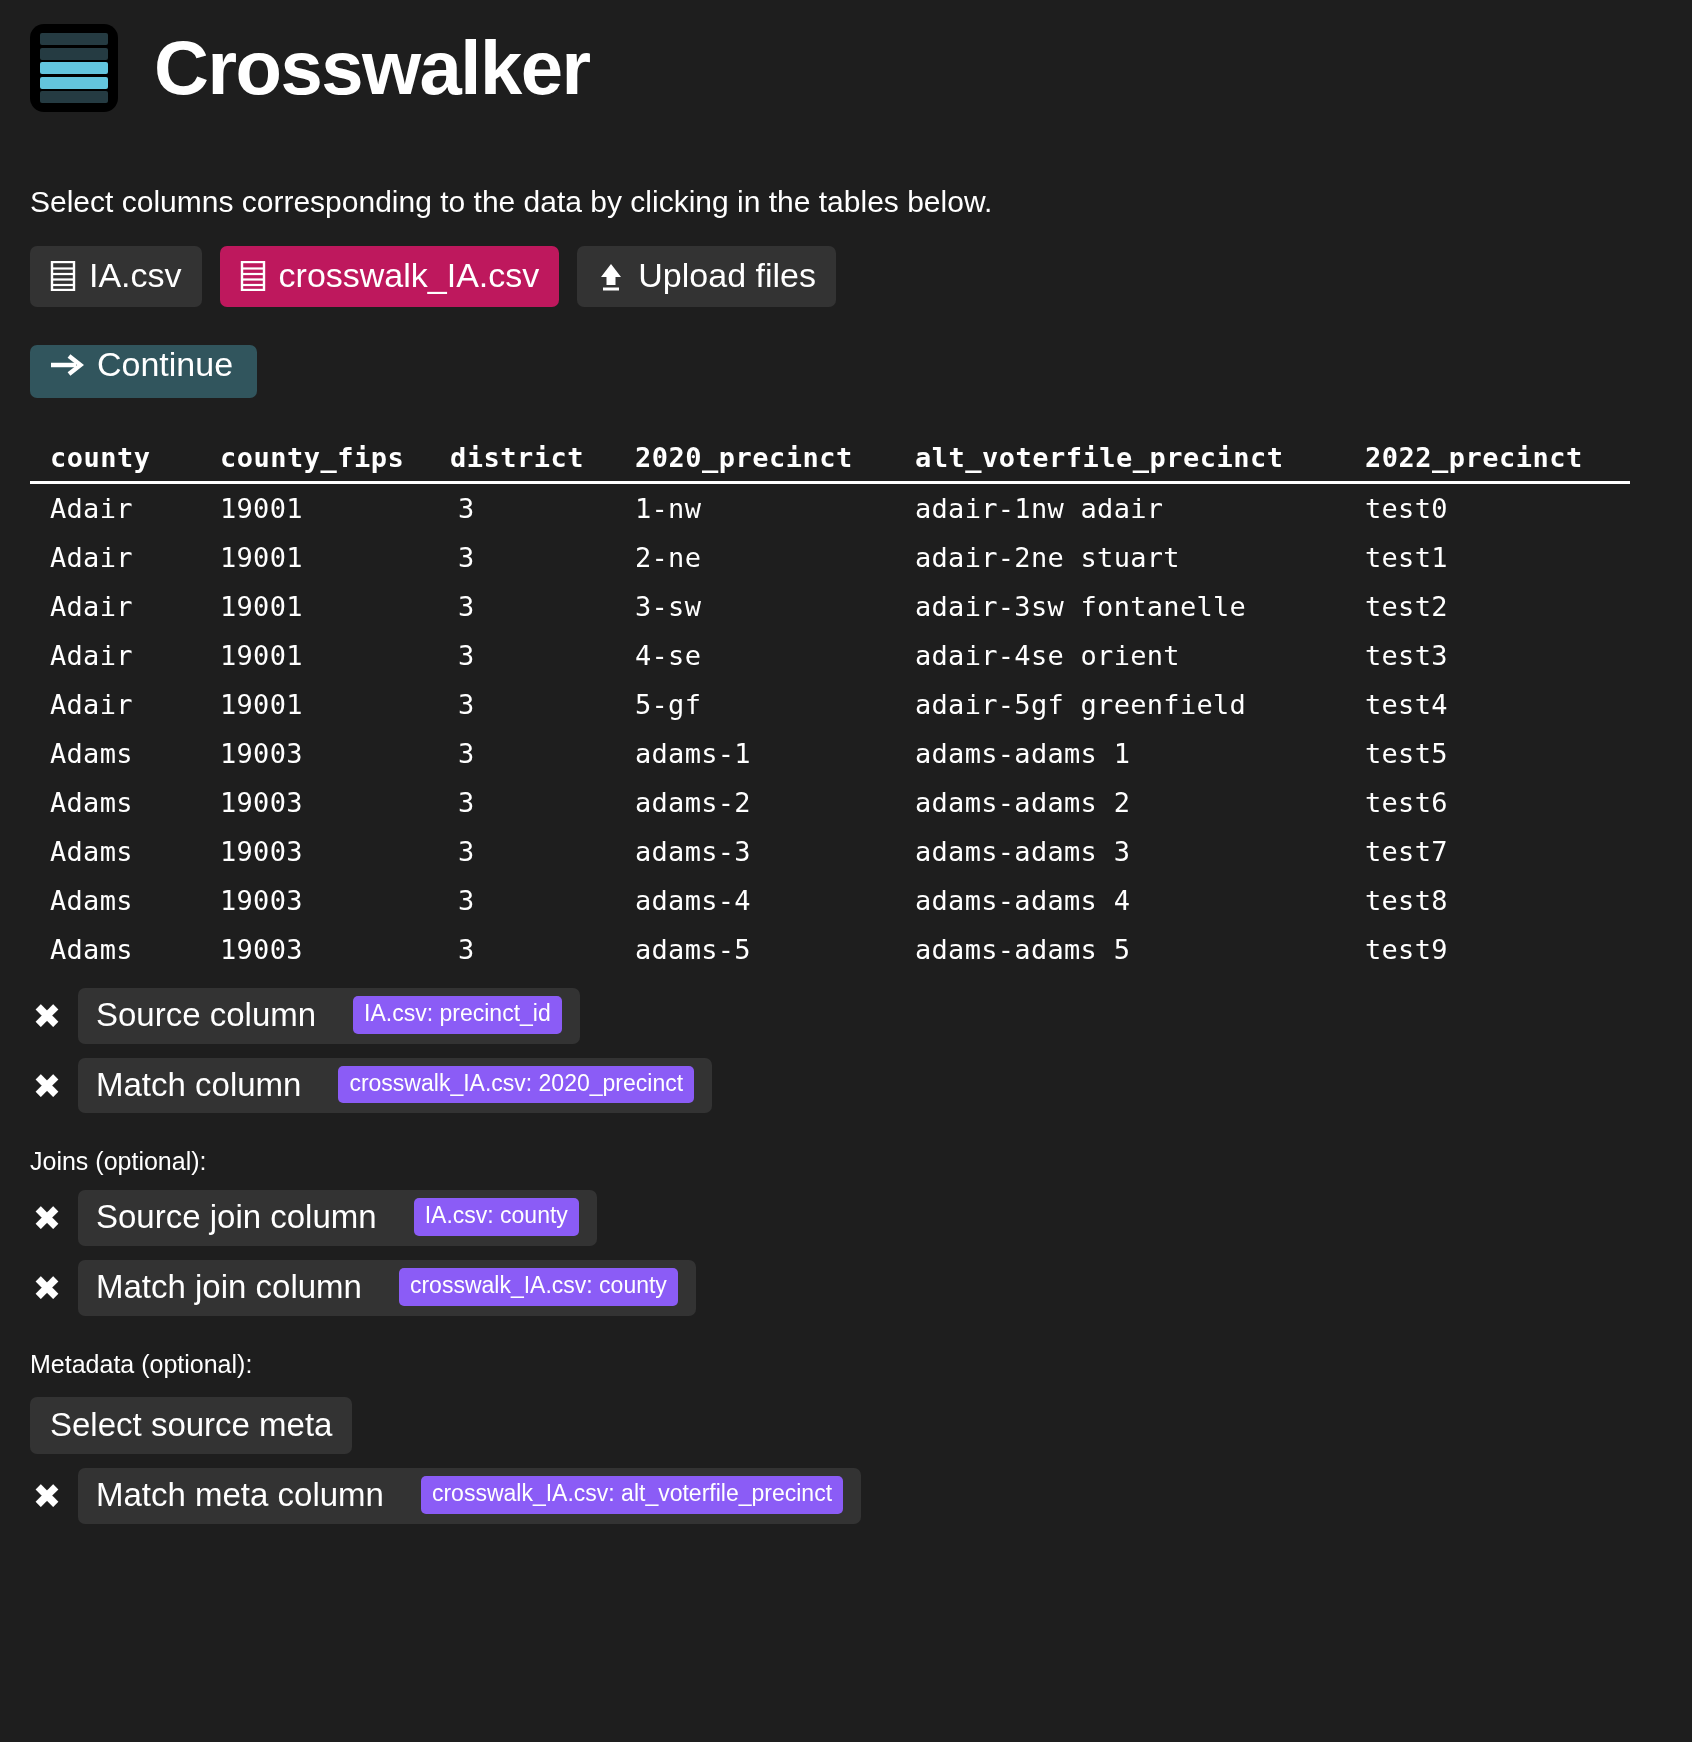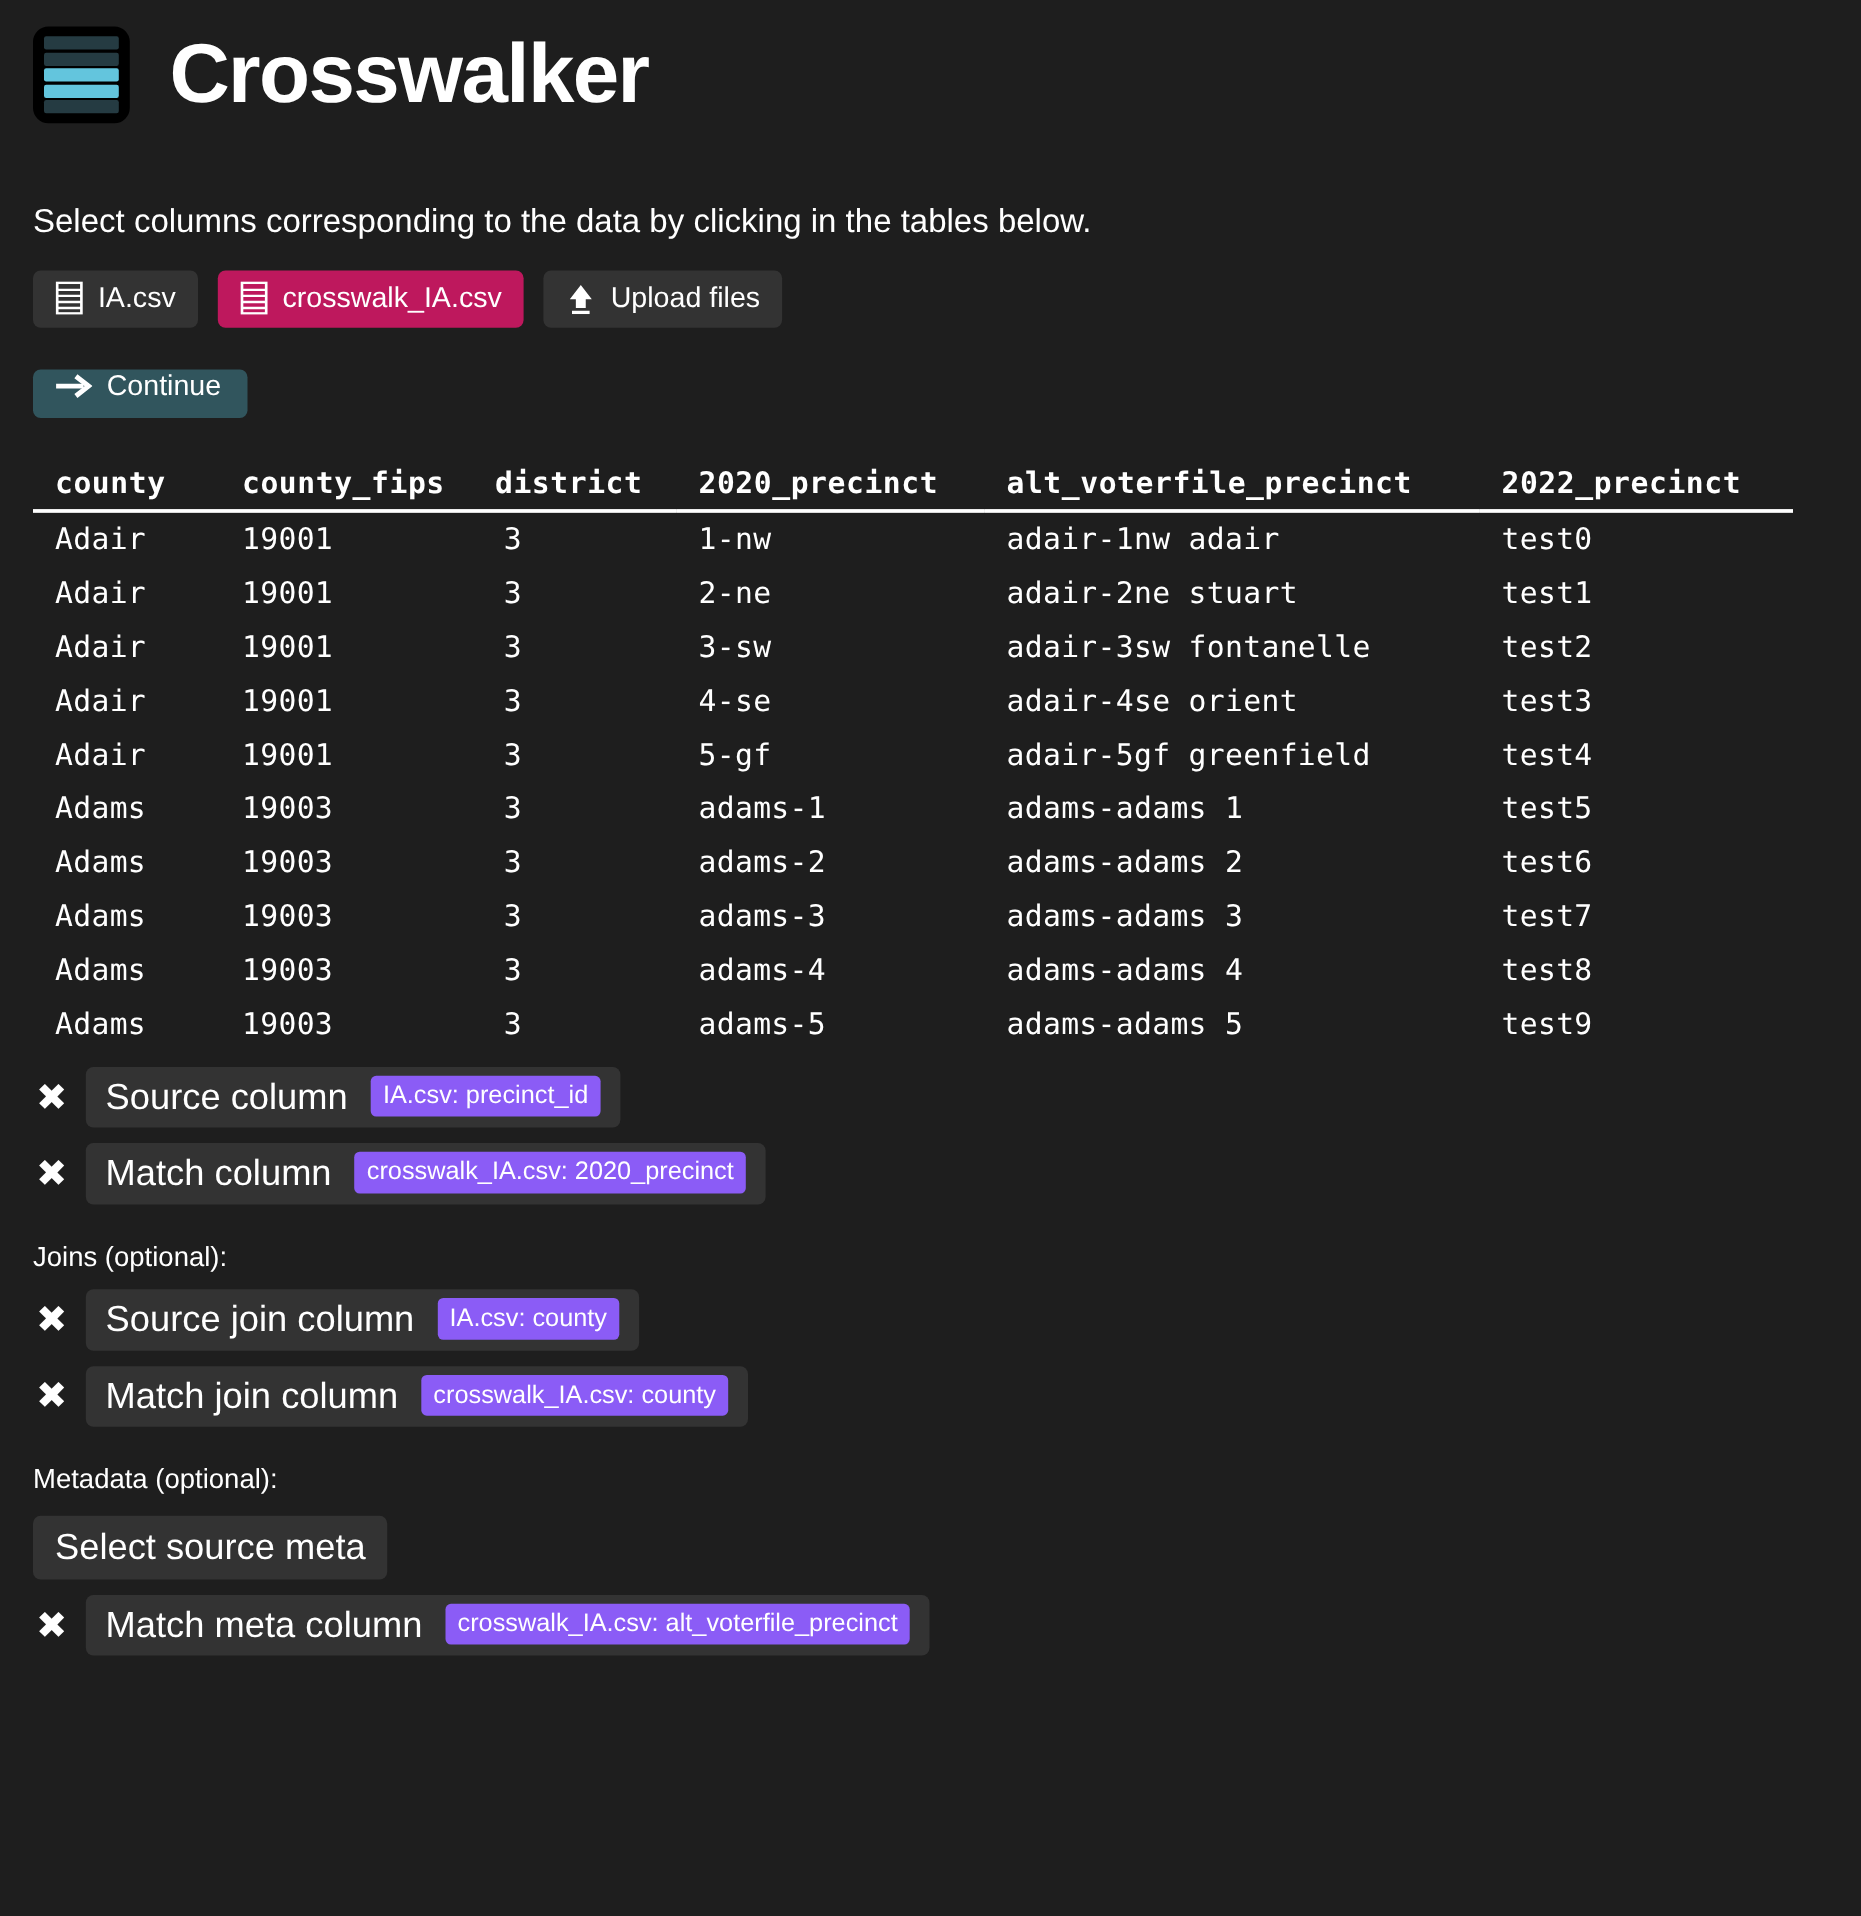--- a/index.html
+++ b/index.html
@@ -32,21 +32,21 @@
   
   .intro {
     margin: 72px 0 0 30px; font-size: 30px; color: #ffffff; line-height: 1.2;
   }
 
   
   .filebar { display: flex; align-items: stretch; gap: 18px; margin: 26px 0 0 30px; }
   .btn {
     display: inline-flex; align-items: center; gap: 13px;
     background: #333333; color: #ffffff; border: none; border-radius: 7px;
-    padding: 10px 20px 12px 20px; font-size: 26px; line-height: 1.15;
+    padding: 10px 20px 12px 20px; font-size: 34px; line-height: 1.15;
     font-family: "Liberation Sans", sans-serif; cursor: pointer;
   }
   .btn.active { background: #be185d; }
   .btn .ic { display: inline-flex; align-items: center; justify-content: center; flex: none; }
 
   .continue-wrap { margin: 38px 0 0 30px; }
   .btn.continue { background: #31555d; padding: 0 24px 14px 20px; }
 
   
   .table-wrap { margin: 42px 0 0 30px; width: 1630px; overflow: hidden; }
@@ -77,21 +77,21 @@
   table.data td.num { text-align: left; padding-left: 28px; }
 
   
   .sel-row { display: flex; align-items: center; gap: 14px; margin: 14px 0 0 30px; }
   .xbtn {
     font-size: 34px; line-height: 1; color: #ffffff; cursor: pointer;
     width: 34px; text-align: center; font-weight: 700; flex: none;
     font-family: "DejaVu Sans", sans-serif;
   }
   .chip {
-    display: inline-flex; align-items: center; 
+    display: inline-flex; align-items: center; gap: 16px;
     background: #333333; border-radius: 7px; padding: 7px 18px 9px 18px;
     cursor: pointer;
   }
   .chip .label { font-size: 33px; color: #ffffff; line-height: 1.2; }
   .chip .value {
     background: #8b5cf6; color: #ffffff; border-radius: 5px;
     padding: 4px 11px 6px 11px; font-size: 23px; line-height: 1.2; white-space: nowrap; margin-left: 21px;
   }
   .section-label { margin: 34px 0 8px 30px; font-size: 25px; color: #ffffff; }
   .plain-btn {

